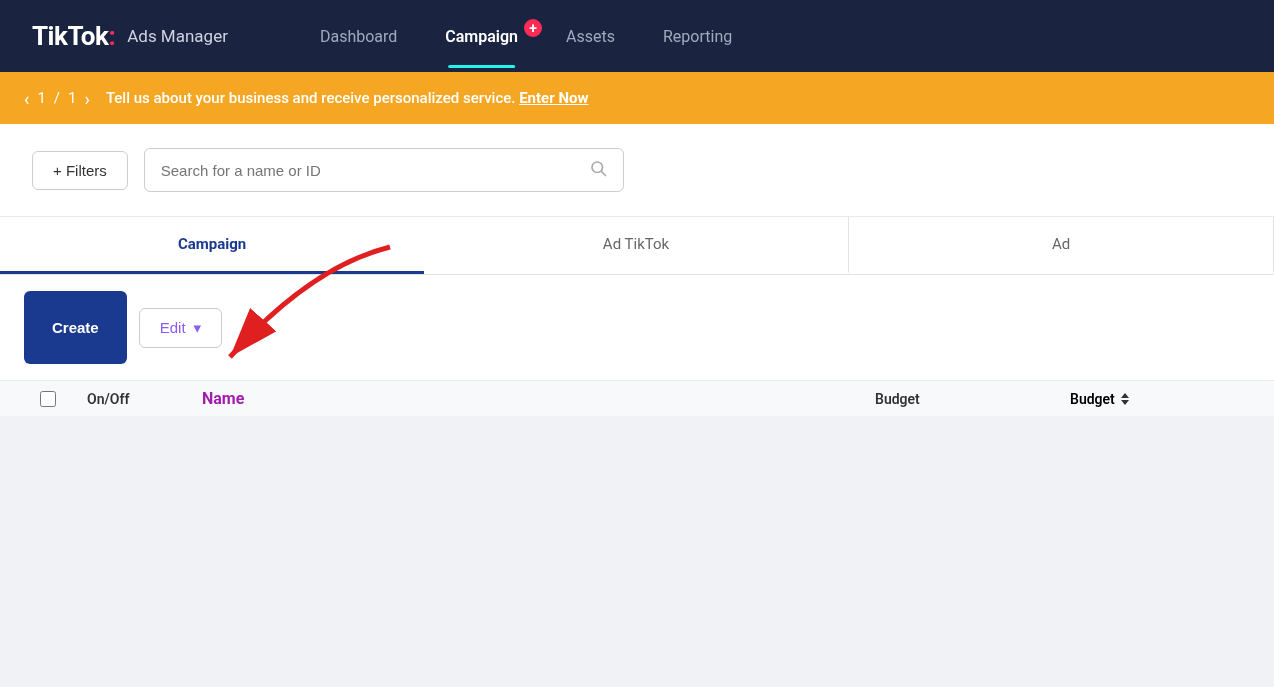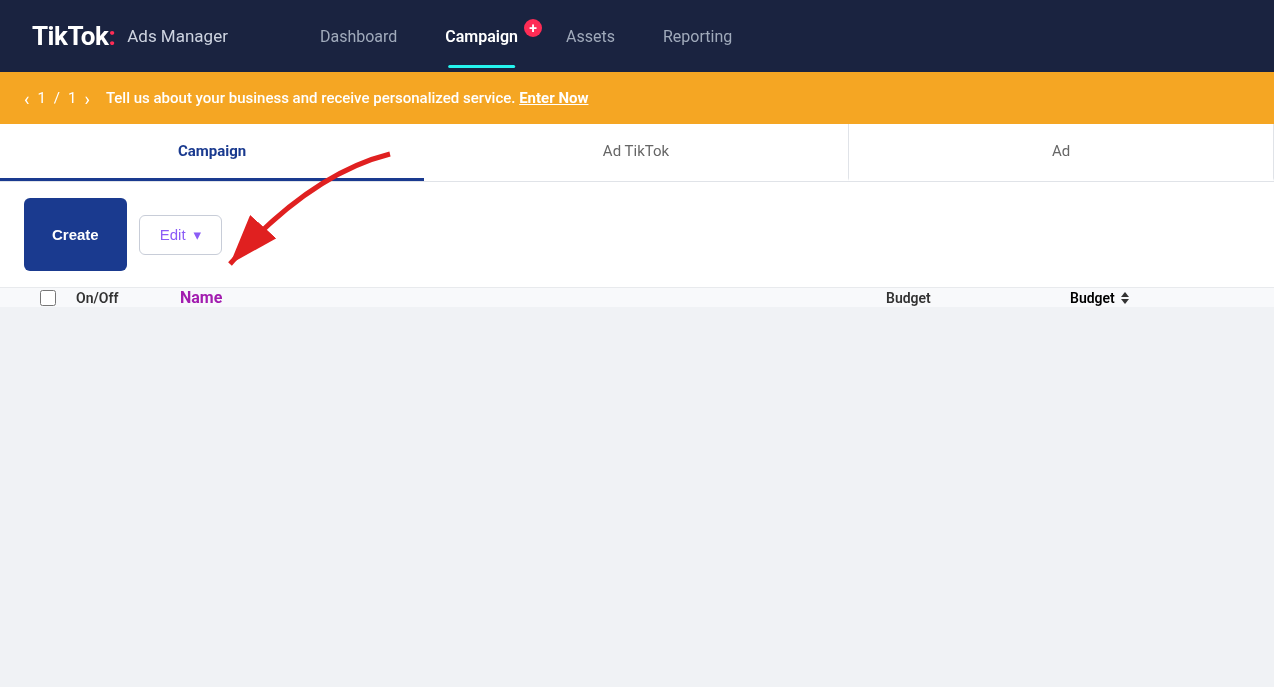--- a/index.html
+++ b/index.html
@@ -213,24 +213,24 @@
       background: white;
       font-size: 15px;
       color: #8b5cf6;
       cursor: pointer;
     }
 
     
     .table-header {
       display: flex;
       align-items: center;
-      padding: 0 24px;
+      padding: 8px 24px;
       background: #f8f9fb;
       border-top: 1px solid #e8eaed;
-      gap: 4px;
+      gap: 15px;
     }
     .th-checkbox {
       width: 48px;
       display: flex;
       align-items: center;
       justify-content: center;
     }
     .th-checkbox input[type="checkbox"] {
       width: 16px;
       height: 16px;
@@ -316,20 +316,32 @@
     <span class="banner-arrow">›</span>
   </div>
   <span class="banner-text">
     <span>Tell us about your business and receive personalized service.</span>
     <span class="banner-link">Enter Now</span>
   </span>
 </div>
 
 <div class="main-content">
 
+  <div class="filter-bar">
+    <button class="filter-btn">+ Filters</button>
+    <div class="search-bar">
+      <input class="search-input" type="text" placeholder="Search for a name or ID" style="">
+      <span class="search-icon-svg">
+        <svg width="18" height="18" viewBox="0 0 24 24" fill="none" stroke="#aaa" stroke-width="2.2" stroke-linecap="round" stroke-linejoin="round">
+          <circle cx="11" cy="11" r="7"></circle>
+          <line x1="16.5" y1="16.5" x2="22" y2="22"></line>
+        </svg>
+      </span>
+    </div>
+  </div>
 
   <div class="tabs-and-actions" style="position:relative;">
 
     <div class="tabs-row">
       <div class="tab active">Campaign</div>
       <div class="tab">Ad TikTok</div>
       <div class="tab">Ad</div>
     </div>
 
     <div class="actions-row">

